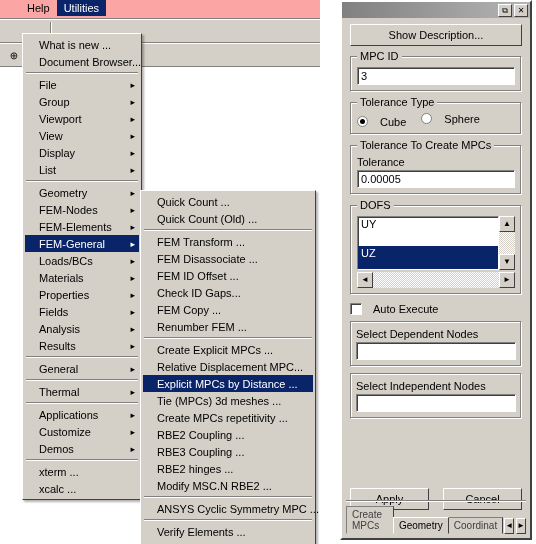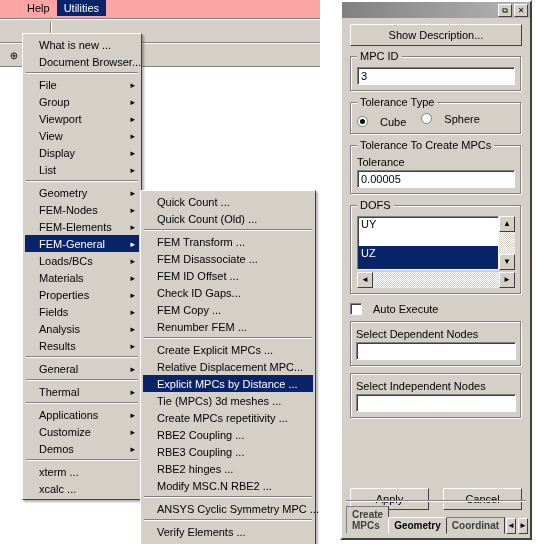--- a/index.html
+++ b/index.html
@@ -76,21 +76,21 @@
 .smallgroup { border:1px solid #808080; border-right-color:#fff; border-bottom-color:#fff;
               box-shadow: inset -1px -1px 0 #808080, inset 1px 1px 0 #fff;
               padding: 6px 5px 6px 5px; margin-top:6px;}
 .btnrow { display:flex; gap:14px; margin-top:44px; }
 .btnrow .btn { flex:1;margin-top:25px; }
 
 .bottom-tabs-wrap { position:absolute; bottom:4px; left:4px; right:4px; }
 .hr { height:2px; border-top:1px solid #808080; border-bottom:1px solid #fff; margin-bottom:4px;}
 .tabrow { display:flex; align-items:flex-end; }
 .tab { background:#d4d0c8; border:1px solid; border-color:#fff #404040 #d4d0c8 #fff;
-       padding:2px 5px; font-size:10px; margin-right:-1px; position:relative;font-weight:bold;}
+       padding:2px 5px; font-size:10px; margin-right:-1px; position:relative;}
 .tab.back { border-color:#808080 #404040 #d4d0c8 #808080; color:#404040;}
 .tab.active { z-index:2; border-bottom-color:#d4d0c8; }
 .tabarrow { width:14px; height:16px; border:1px solid; border-color:#fff #404040 #404040 #fff; background:#d4d0c8; font-size:8px; text-align:center; line-height:13px; margin-left:2px;}
 </style>
 </head>
 <body>
 
 <div class="left-wrap">
   <div class="menubar">
     <span>Help</span>

